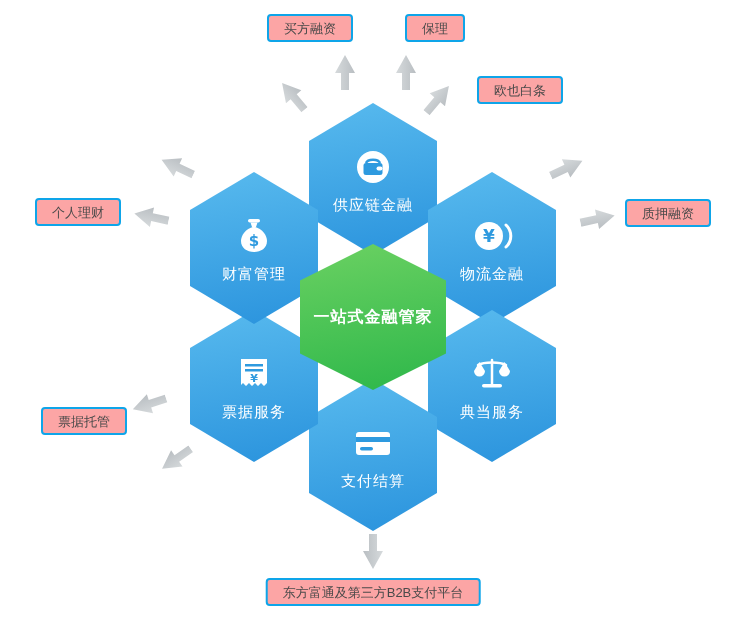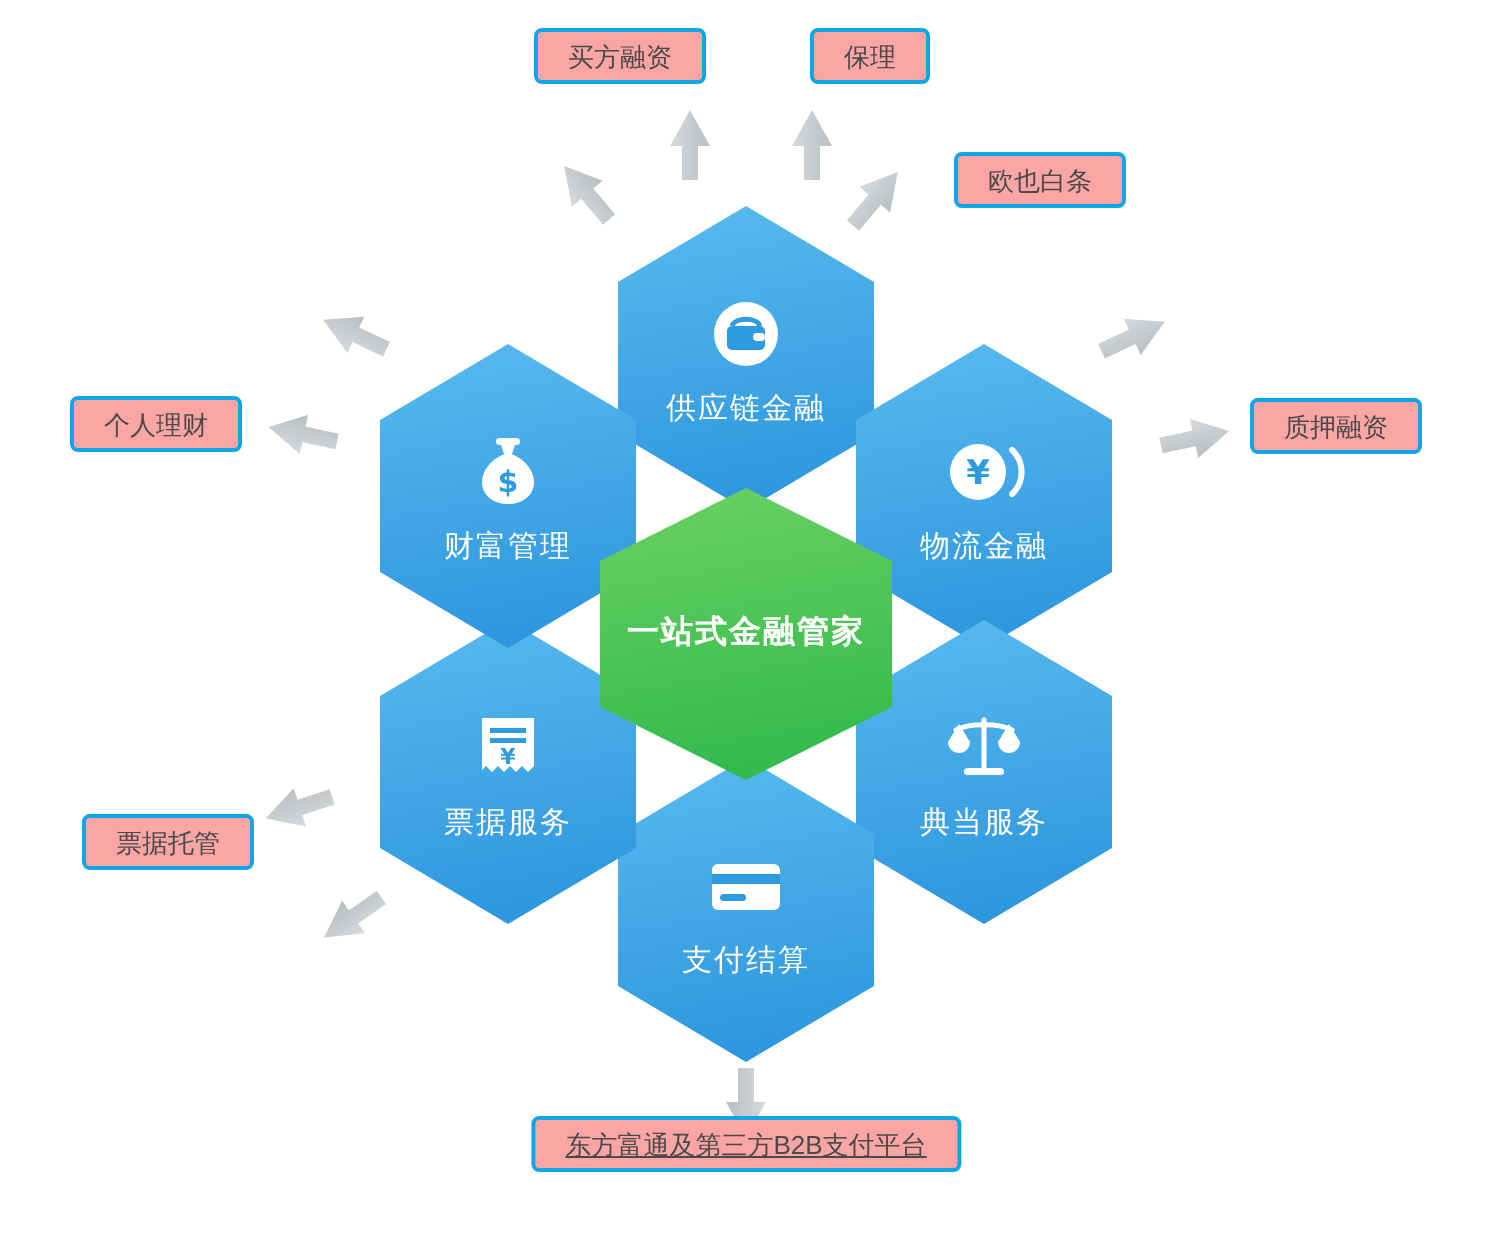--- a/index.html
+++ b/index.html
@@ -220,15 +220,15 @@
   <div class="hex green" style="left:373px; top:317px;">
     <span class="hex-label center-label">一站式金融管家</span>
   </div>
 
   <div class="callout" style="left:310px; top:28px;">买方融资</div>
   <div class="callout" style="left:435px; top:28px;">保理</div>
   <div class="callout" style="left:520px; top:90px;">欧也白条</div>
   <div class="callout" style="left:668px; top:213px;">质押融资</div>
   <div class="callout" style="left:78px;  top:212px;">个人理财</div>
   <div class="callout" style="left:84px;  top:421px;">票据托管</div>
-  <div class="callout" style="left:373px; top:572px;text-decoration:underline;">东方富通及第三方B2B支付平台</div>
+  <div class="callout" style="left:373px; top:592px;">东方富通及第三方B2B支付平台</div>
 
 </div>
 
 </body></html>

